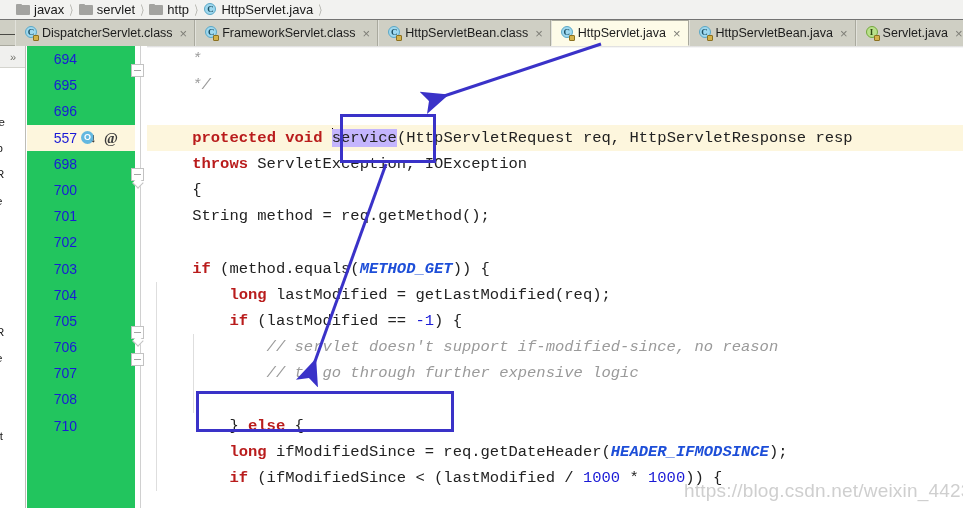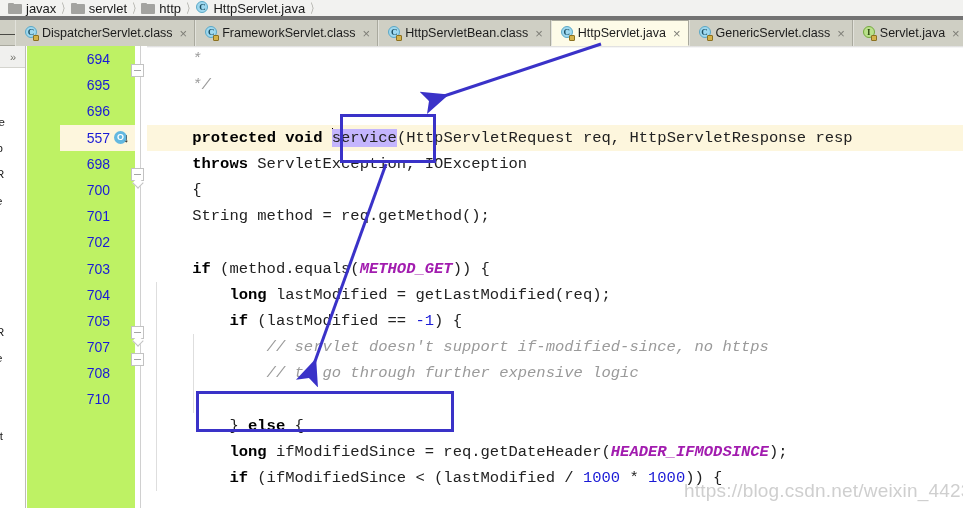--- a/index.html
+++ b/index.html
@@ -16,23 +16,23 @@
     width: 963px; height: 508px;
     overflow: hidden;
     background: #ffffff;
   }
 
   
   .breadcrumb {
     position: absolute; left: 0; top: 0;
     width: 963px; height: 20px;
     background: #f2f2f0;
-    border-bottom: 4px solid #737373;
+    border-bottom: 1px solid #737373;
     display: flex; align-items: center;
-    padding-left: 8px;
+    padding-left: 16px;
     font-size: 13px; color: #1a1a1a;
     white-space: nowrap;
   }
   .crumb { display: flex; align-items: center; height: 20px; }
   .crumb-label { margin-left: 4px; }
   .crumb-sep {
     color: #a8a8a2; margin: 0 5px; font-size: 13px;
     transform: scaleX(0.7); display: inline-block;
   }
   .folder-ico {
@@ -120,23 +120,22 @@
     height: 26.2px; line-height: 26.2px;
     margin-left: -22px;
     padding-left: 0;
     overflow: hidden;
   }
 
   
   .gutter {
     position: absolute; left: 27px; top: 46px;
     width: 108px; height: 462px;
-    background: #bef264;
-    overflow: hidden;
-    padding-left: 33px;
+    background: #22c55e;
+    overflow: hidden;
   }
   .gutter-row {
     position: relative;
     height: 26.2px; line-height: 26.2px;
     text-align: left;
     font-family: "Liberation Sans", sans-serif;
     font-size: 14px; color: #9a9a9a;
   }
   .gutter-row.current { background: #fdf6dd; }
   .gutter-row .num {
@@ -207,23 +206,23 @@
     white-space: pre;
     font-family: "Liberation Mono", monospace;
     font-size: 15.5px;
     color: #222222;
     padding-left: 8px;
   }
   .code-line.current {
     background: #fdf6dd;
     width: 816px;
   }
-  .kw      { color: #000000; font-weight: bold; text-align: right; }
+  .kw      { color: #b91c1c; font-weight: bold; text-align: right; }
   .cmt     { color: #9a9a9a; font-style: italic; }
-  .const   { color: #a21caf; font-weight: bold; font-style: italic; }
+  .const   { color: #1d4ed8; font-weight: bold; font-style: italic; }
   .num     { color: #1a1ad6; }
   .sel     { background: #c4b5fd; }
   .indentguide {
     position: absolute; top: 0; width: 1px; height: 26.2px;
     background: #dedede;
   }
 
   
   .caret {
     display: inline-block; width: 1px; height: 17px;
@@ -330,21 +329,21 @@
         </span>
       <span>HttpServlet.java</span>
       <span class="close">×</span>
     </div>
 
     <div class="tab">
       <span class="java-ico">
           <span class="circ">C</span>
           <span class="lock"></span>
         </span>
-      <span>GenericServlet.class</span>
+      <span>HttpServletBean.java</span>
       <span class="close">×</span>
     </div>
 
     <div class="tab">
       <span class="java-ico iface">
           <span class="circ">I</span>
           <span class="lock"></span>
         </span>
       <span>Servlet.java</span>
       <span class="close">×</span>
@@ -409,20 +408,23 @@
       <div class="gutter-row">
         <span class="num">703</span>
       </div>
       <div class="gutter-row">
         <span class="num">704</span>
       </div>
       <div class="gutter-row">
         <span class="num">705</span>
       </div>
       <div class="gutter-row">
+        <span class="num">706</span>
+      </div>
+      <div class="gutter-row">
         <span class="num">707</span>
       </div>
       <div class="gutter-row">
         <span class="num">708</span>
       </div>
       <div class="gutter-row">
         <span class="num">710</span>
       </div>
     </div>
 
@@ -439,21 +441,21 @@
       <div class="code-line"><span class="cmt">    */</span></div>
       <div class="code-line"><span></span></div>
       <div class="code-line current"><span>    </span><span class="kw">protected void</span><span> </span><span class="caret"></span><span class="sel">service</span><span>(HttpServletRequest req, HttpServletResponse resp</span></div>
       <div class="code-line"><span class="kw">    throws</span><span> ServletException, IOException</span></div>
       <div class="code-line"><span>    {</span></div>
       <div class="code-line"><span>    String method = req.getMethod();</span></div>
       <div class="code-line"><span></span></div>
       <div class="code-line"><span class="kw">    if</span><span> (method.equals(</span><span class="const">METHOD_GET</span><span>)) {</span></div>
       <div class="code-line"><span class="indentguide" style="left: 9px;"></span><span class="kw">        long</span><span> lastModified = getLastModified(req);</span></div>
       <div class="code-line"><span class="indentguide" style="left: 9px;"></span><span class="kw">        if</span><span> (lastModified == </span><span class="num">-1</span><span>) {</span></div>
-      <div class="code-line"><span class="indentguide" style="left: 9px;"></span><span class="indentguide" style="left: 46px;"></span><span class="cmt">            // servlet doesn't support if-modified-since, no https</span></div>
+      <div class="code-line"><span class="indentguide" style="left: 9px;"></span><span class="indentguide" style="left: 46px;"></span><span class="cmt">            // servlet doesn't support if-modified-since, no reason</span></div>
       <div class="code-line"><span class="indentguide" style="left: 9px;"></span><span class="indentguide" style="left: 46px;"></span><span class="cmt">            // to go through further expensive logic</span></div>
       <div class="code-line"><span class="indentguide" style="left: 9px;"></span><span class="indentguide" style="left: 46px;"></span></div>
       <div class="code-line"><span class="indentguide" style="left: 9px;"></span><span>        } </span><span class="kw">else</span><span> {</span></div>
       <div class="code-line"><span class="indentguide" style="left: 9px;"></span><span class="kw">        long</span><span> ifModifiedSince = req.getDateHeader(</span><span class="const">HEADER_IFMODSINCE</span><span>);</span></div>
       <div class="code-line"><span class="indentguide" style="left: 9px;"></span><span class="kw">        if</span><span> (ifModifiedSince &lt; (lastModified / </span><span class="num">1000</span><span> * </span><span class="num">1000</span><span>)) {</span></div>
     </div>
   <div class="scroll-shadow"></div>
 
   <svg class="overlay" width="963" height="508" viewBox="0 0 963 508">
     <defs>

